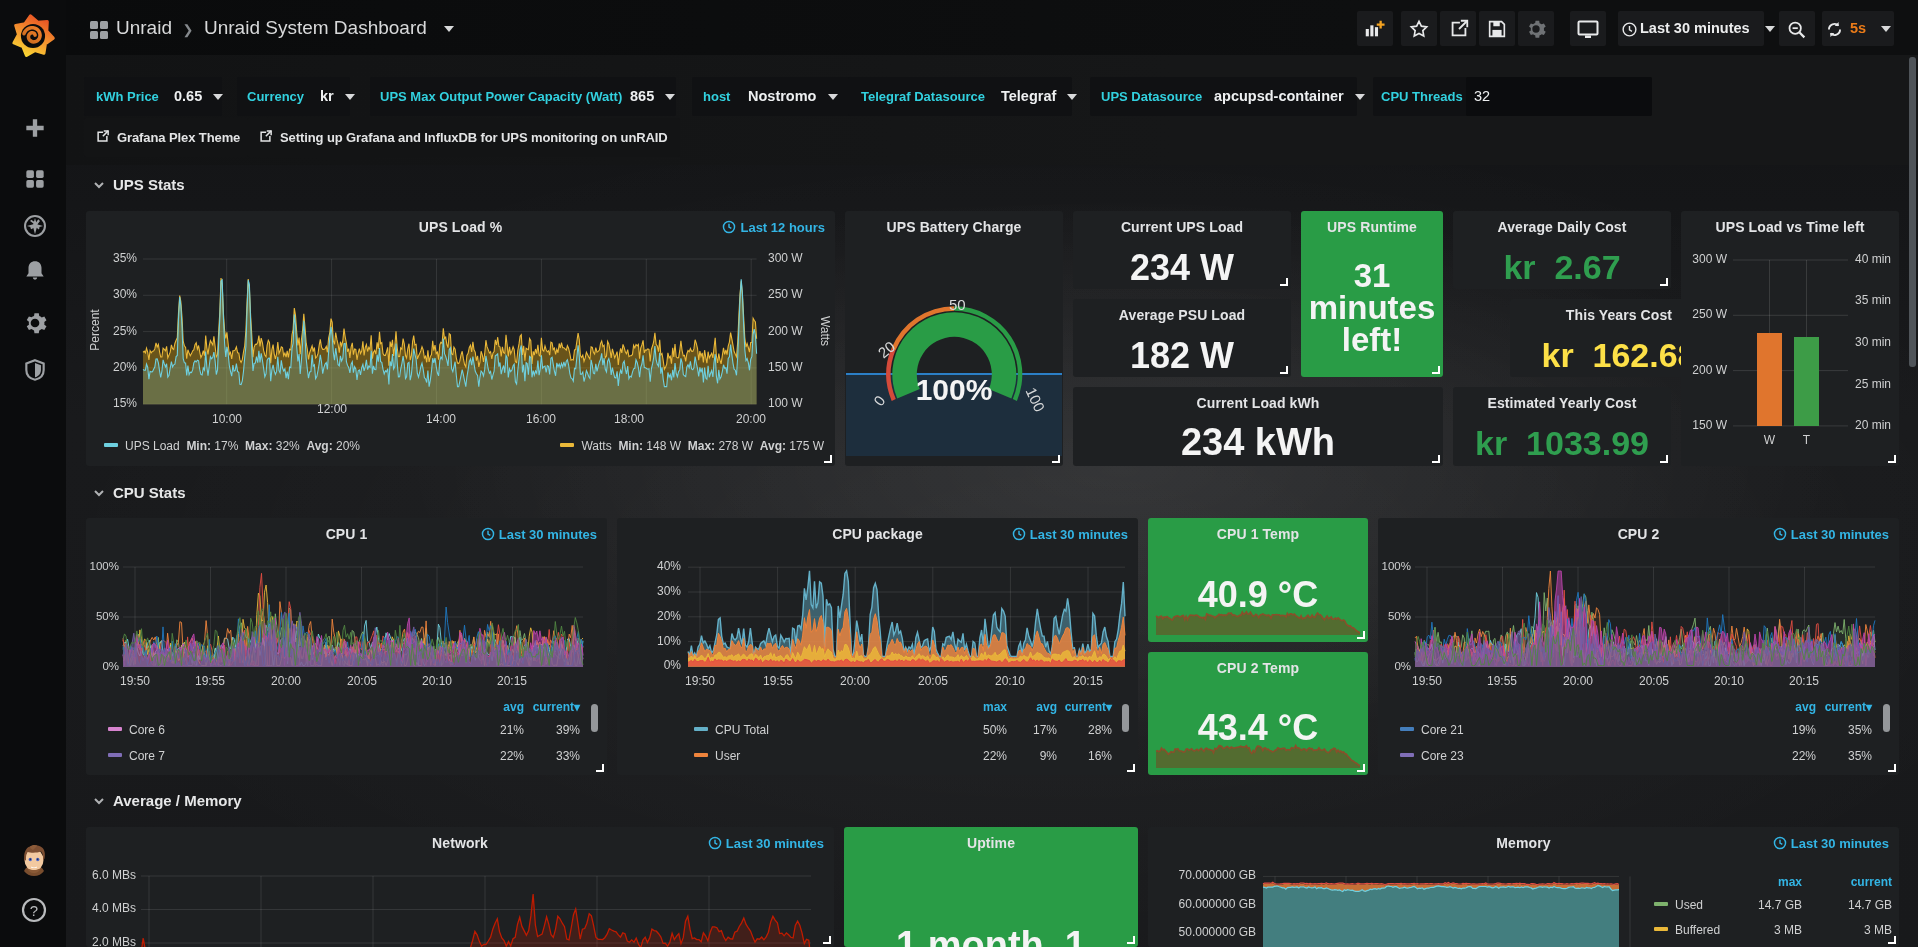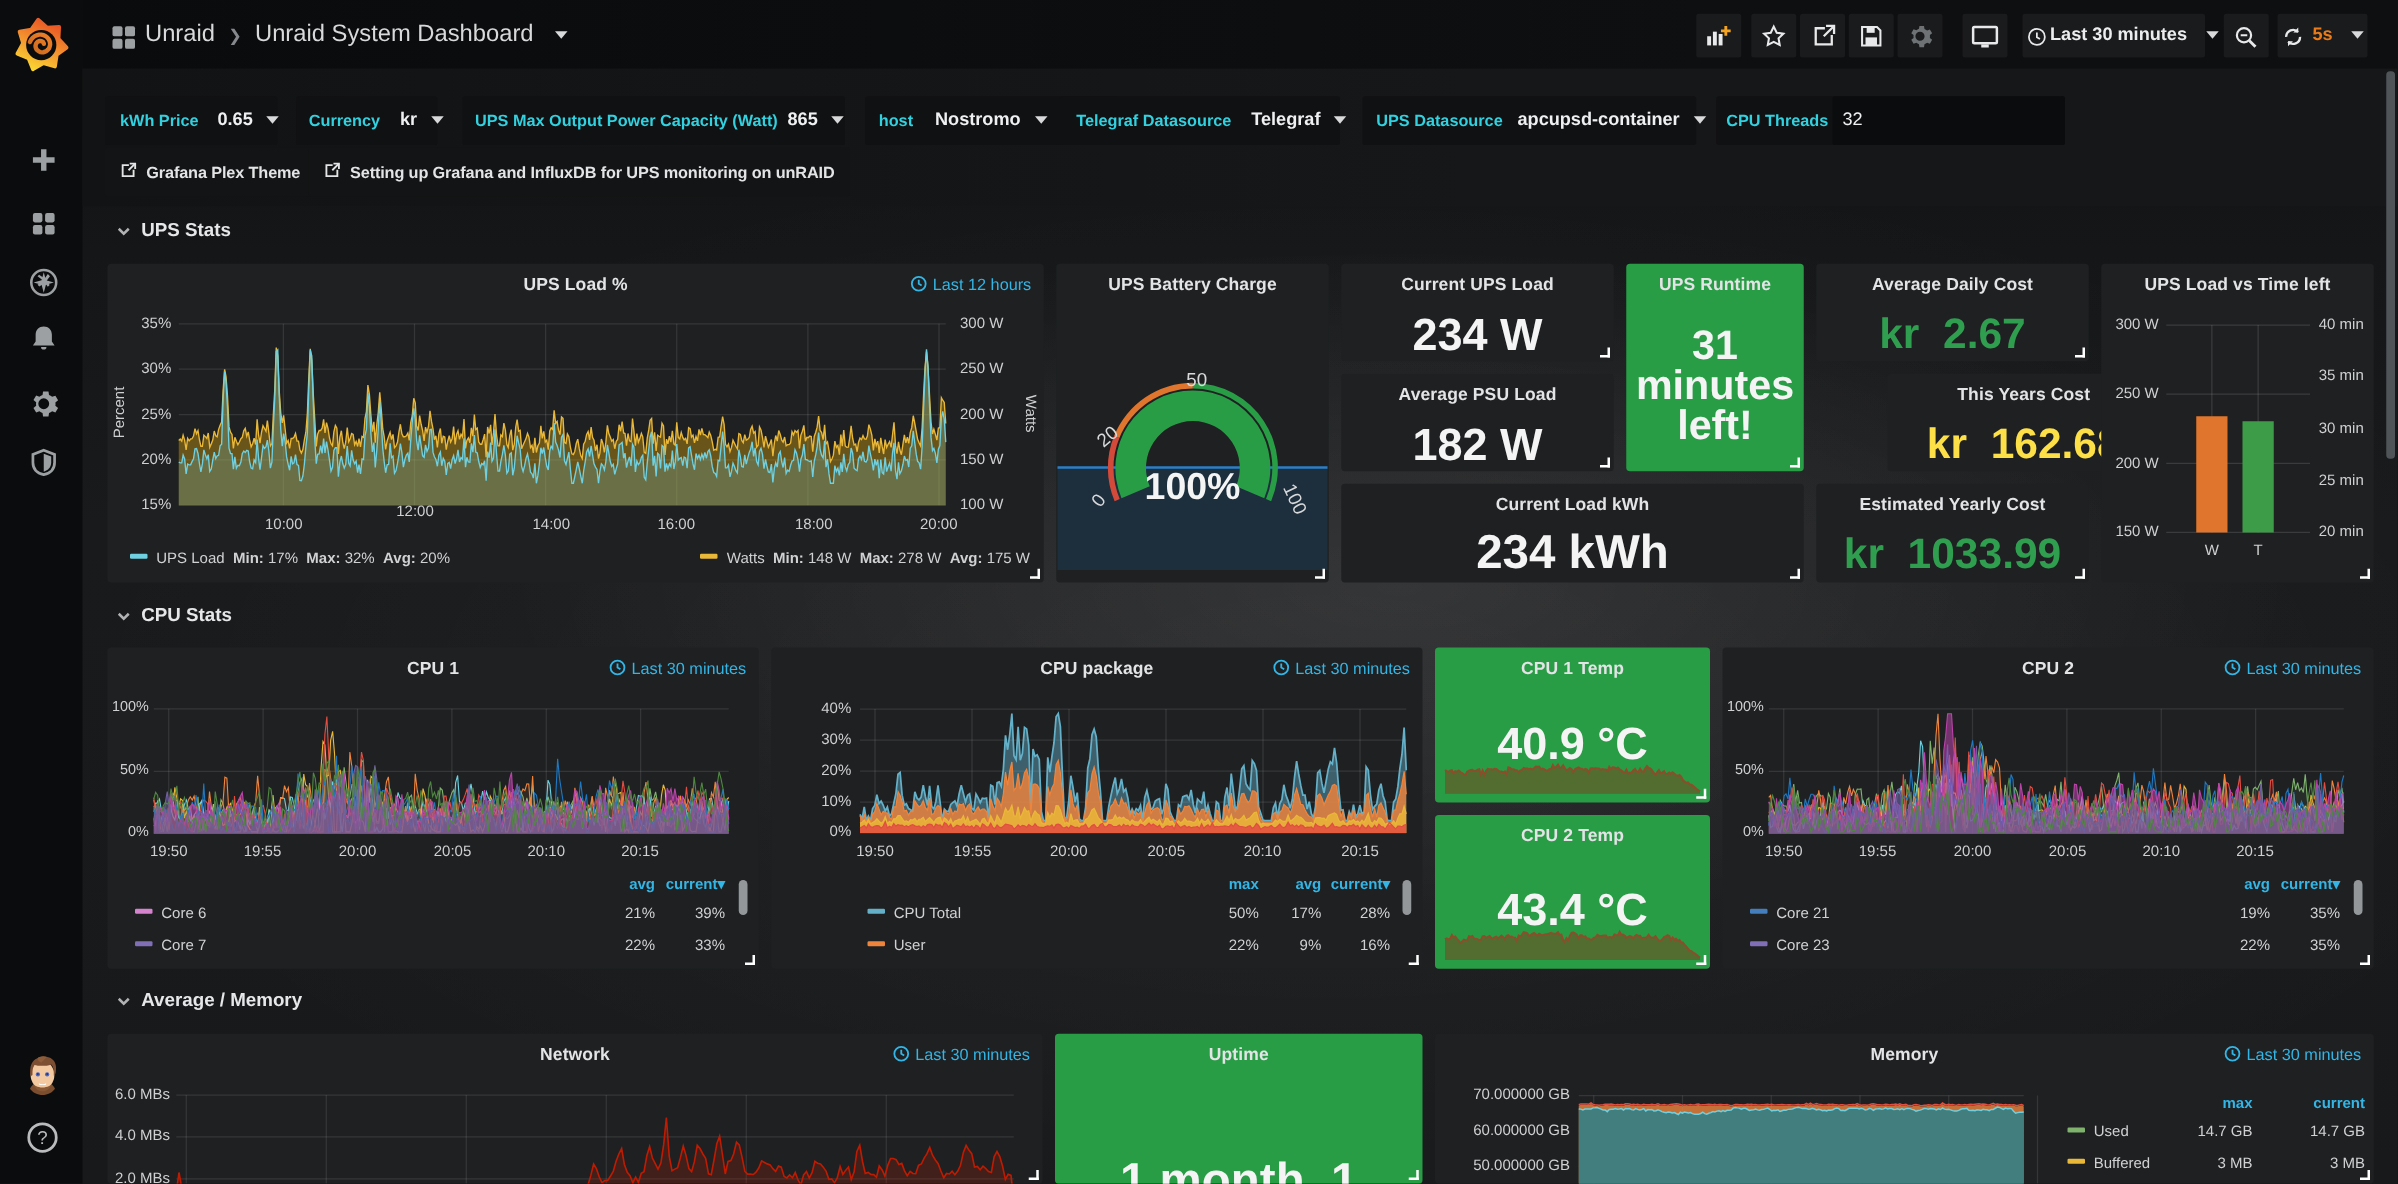--- a/index.html
+++ b/index.html
@@ -10,21 +10,21 @@
 #submenu{position:absolute;left:66px;top:55px;width:1852px;height:110px;background:linear-gradient(90deg,#121314,#161718 60%)}
 .pill{position:absolute;height:39px;background:#101113;border-radius:2px}
 .plab{position:absolute;top:0;height:39px;line-height:39px;font-size:13px;font-weight:700;color:#32d1df;white-space:nowrap}
 .pval{position:absolute;top:0;height:39px;line-height:39px;font-size:14.5px;font-weight:700;color:#eef0f1;white-space:nowrap}
 .caret{display:inline-block;width:0;height:0;border-left:5px solid transparent;border-right:5px solid transparent;border-top:6px solid #d8d9da;margin-left:7px;vertical-align:middle}
 .linkbtn{position:absolute;top:63px;height:39px;background:#131415;border-radius:2px;line-height:39px;font-size:14.5px;font-weight:700;color:#e3e4e5;white-space:nowrap}
 .panel{position:absolute;background:#1e2022;border-radius:3px}
 .panel:after{content:"";position:absolute;right:3px;bottom:3px;width:6px;height:6px;border-right:2px solid #fff;border-bottom:2px solid #fff}
 .gpanel{background:#299c46}
 .ptitle{position:absolute;top:8px;left:0;width:100%;text-align:center;font-size:14px;font-weight:700;color:#e3e4e6;letter-spacing:.1px}
-.tlab{position:absolute;top:9px;font-size:13px;font-weight:400;color:#33b5e5;white-space:nowrap}
+.tlab{position:absolute;top:9px;font-size:13px;font-weight:700;color:#33b5e5;white-space:nowrap}
 .tlab svg{position:static;vertical-align:-2px;margin-right:4px}
 .axlab{position:absolute;font-size:12px;font-weight:500;color:#cfd0d1;white-space:nowrap}
 .ral{text-align:right}
 .leg{position:absolute;font-size:12px;font-weight:500;color:#d0d1d2;white-space:nowrap}
 .legh{color:#33b5e5;font-weight:700}
 .sw{display:inline-block;width:14px;height:4px;border-radius:1px;vertical-align:3px;margin-right:7px}
 .bigv{position:absolute;left:0;width:100%;text-align:center;font-weight:700;color:#f4f4f4;white-space:nowrap}
 .sect{position:absolute;font-size:15px;font-weight:700;color:#e6e7e8}
 .chev{position:absolute;width:12px;height:12px}
 svg{position:absolute;left:0;top:0}
@@ -228,21 +228,21 @@
       <div class="axlab ral" style="left:0px;top:185px;width:51px">15%</div>
       <div class="axlab" style="left:682px;top:40px">300 W</div>
       <div class="axlab" style="left:682px;top:76px">250 W</div>
       <div class="axlab" style="left:682px;top:113px">200 W</div>
       <div class="axlab" style="left:682px;top:149px">150 W</div>
       <div class="axlab" style="left:682px;top:185px">100 W</div>
       <div class="axlab" style="left:121px;top:201px;width:40px;text-align:center">10:00</div>
       <div class="axlab" style="left:226px;top:191px;width:40px;text-align:center">12:00</div>
       <div class="axlab" style="left:330px;top:201px;width:40px;text-align:right">14:00</div>
       <div class="axlab" style="left:435px;top:201px;width:40px;text-align:center">16:00</div>
-      <div class="axlab" style="left:540px;top:201px;width:40px;text-align:right">18:00</div>
+      <div class="axlab" style="left:528px;top:201px;width:40px;text-align:left">18:00</div>
       <div class="axlab" style="left:645px;top:201px;width:40px;text-align:center">20:00</div>
       <div class="axlab" style="left:-46px;top:112px;width:110px;text-align:center;transform:rotate(-90deg)">Percent</div>
       <div class="axlab" style="left:683px;top:112px;width:110px;text-align:center;transform:rotate(90deg);transform-origin:55px 8px">Watts</div>
       <div class="leg" style="left:18px;top:228px"><span class="sw" style="background:#6ed0e0"></span>UPS Load&nbsp;&nbsp;<b>Min:</b> 17%&nbsp;&nbsp;<b>Max:</b> 32%&nbsp;&nbsp;<b>Avg:</b> 20%</div>
       <div class="leg" style="right:11px;top:228px"><span class="sw" style="background:#eab839"></span>Watts&nbsp;&nbsp;<b>Min:</b> 148 W&nbsp;&nbsp;<b>Max:</b> 278 W&nbsp;&nbsp;<b>Avg:</b> 175 W</div>
     </div>
     <div class="panel" style="left:845px;top:211px;width:218px;height:255px">
       <div class="ptitle">UPS Battery Charge</div>
       <svg width="218" height="255" viewBox="0 0 218 255">
         <rect x="1" y="163" width="216" height="82" fill="rgba(31,120,193,0.17)"></rect>

